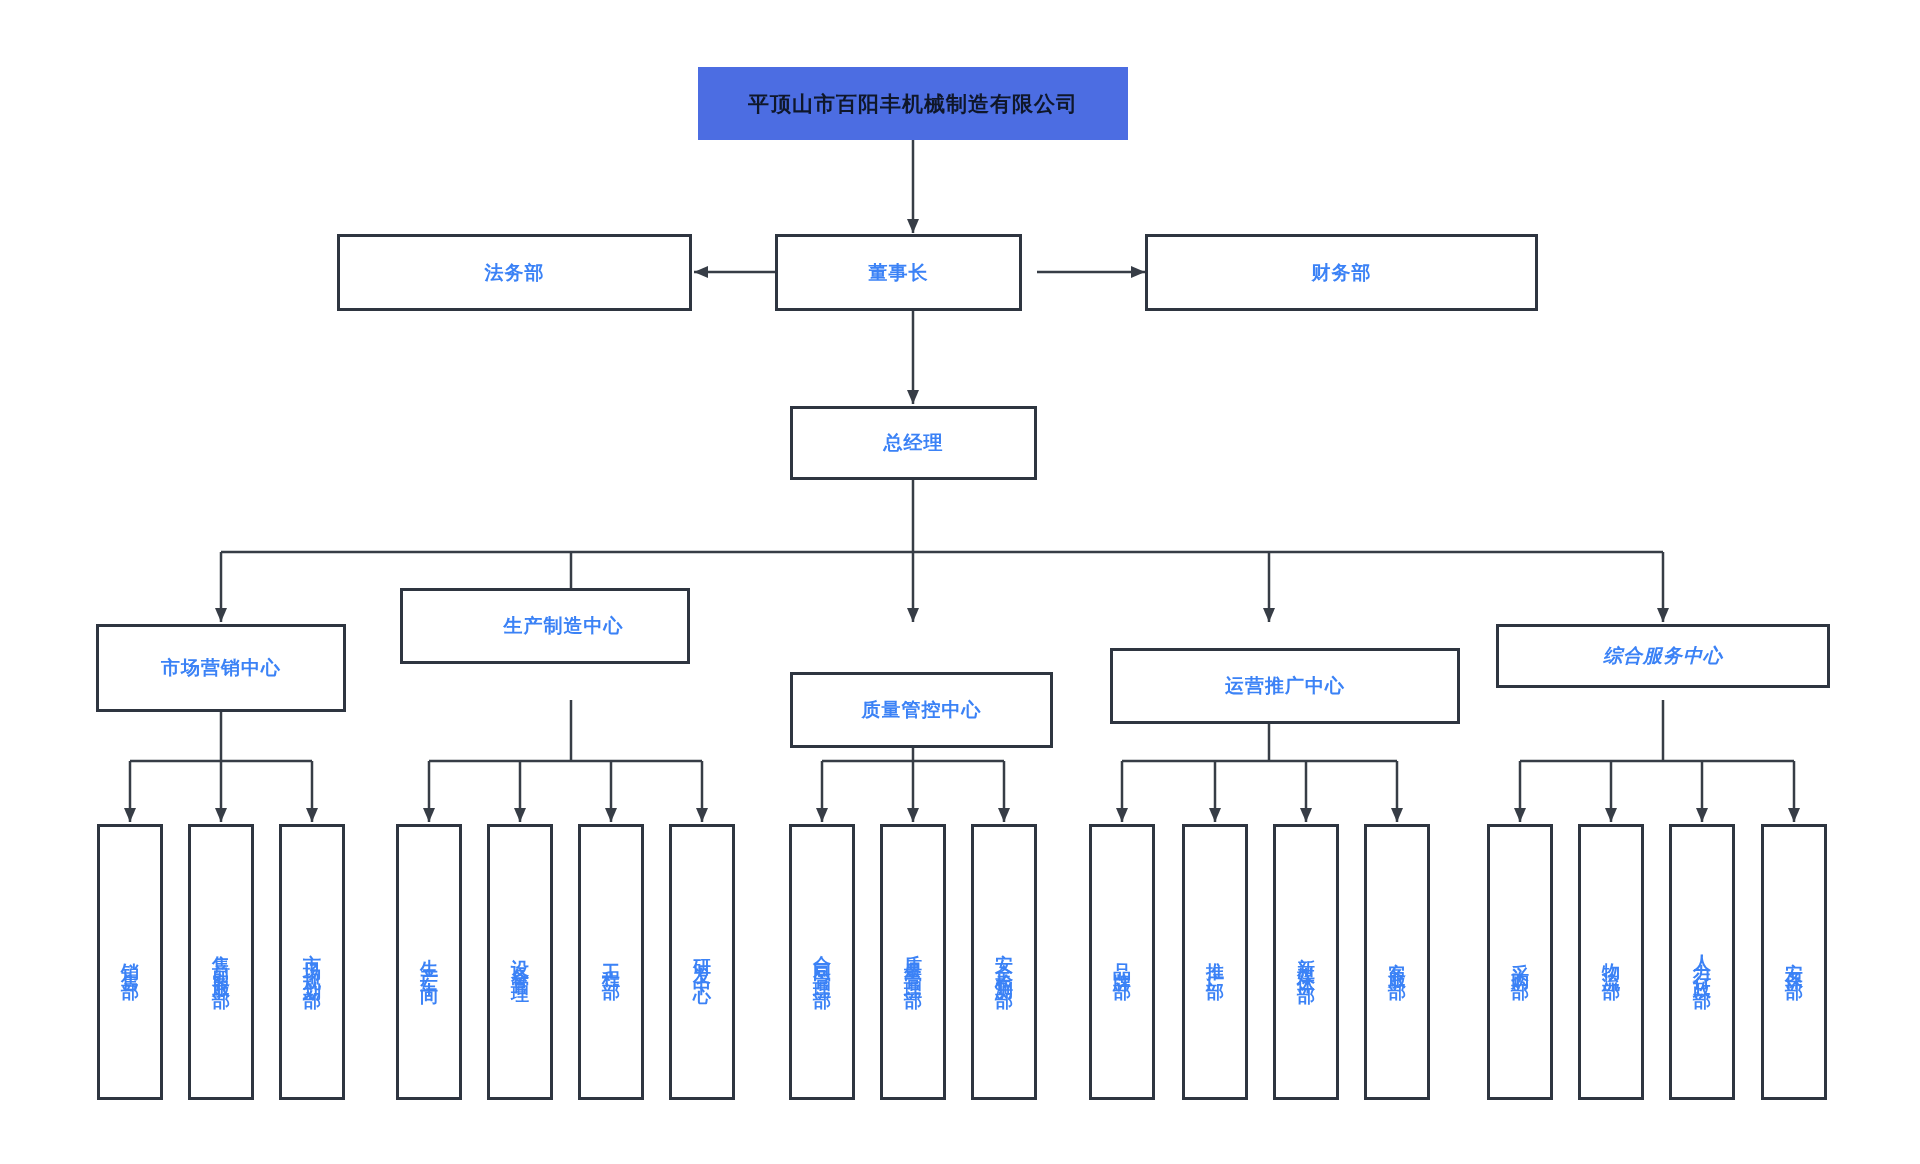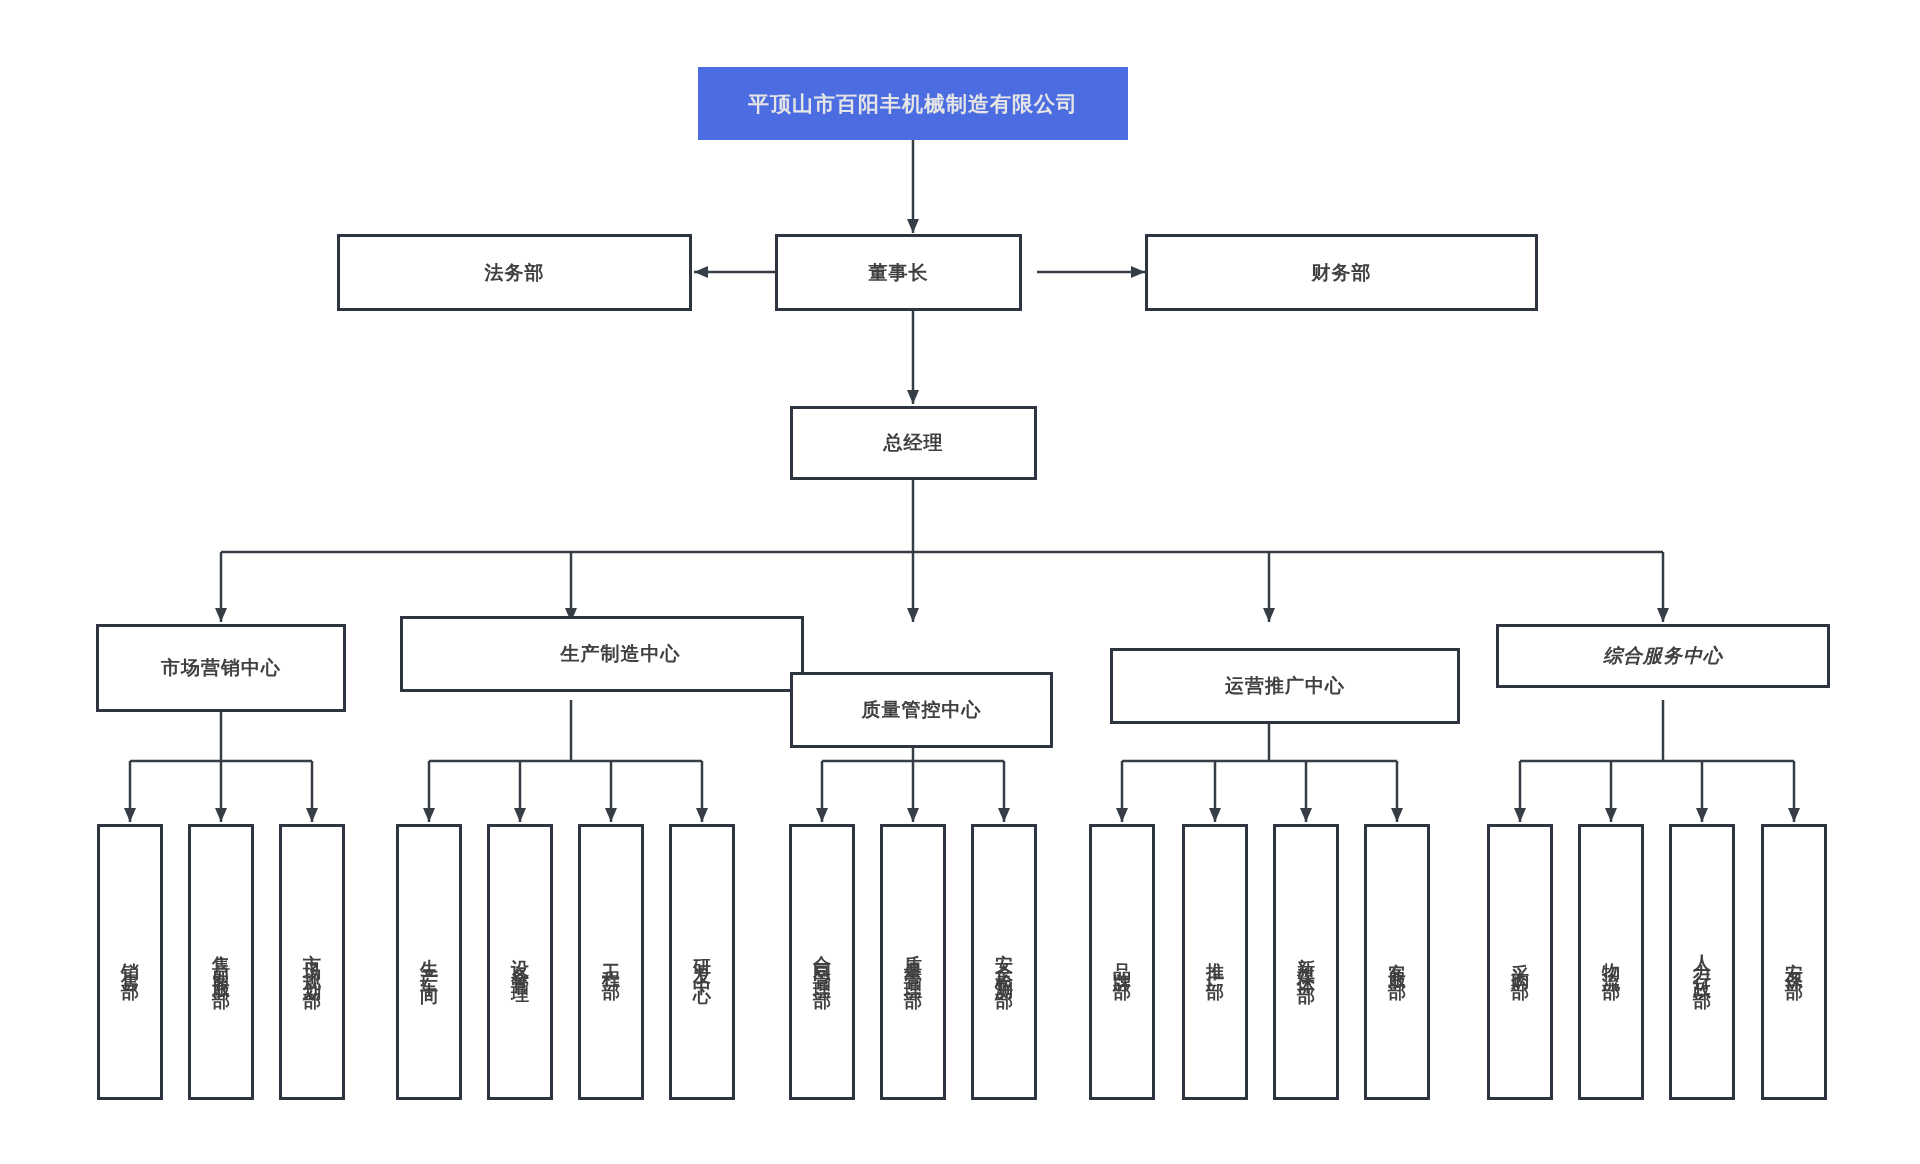--- a/index.html
+++ b/index.html
@@ -11,51 +11,51 @@
     font-family: "Liberation Sans", sans-serif;
     overflow: hidden;
   }
   svg.wires { position: absolute; left: 0; top: 0; z-index: 0; }
   .node {
     position: absolute;
     z-index: 1;
     box-sizing: border-box;
     background: #ffffff;
     border: 3px solid #2e3540;
-    color: #404040;
+    color: #3b82f6;
     font-weight: 700;
     font-size: 19px;
     display: flex;
     align-items: center;
     justify-content: center;
     text-align: center;
     letter-spacing: 1px;
   }
   .node.company {
     background: #4c6de2;
     border: none;
-    color: #e5e5e5;
+    color: #0f172a;
     font-size: 21px;
   }
   .vnode {
     writing-mode: vertical-rl;
     text-orientation: upright;
     letter-spacing: 9px;
     font-size: 18px;
     line-height: 1;
   }
   
   #n-company  { left: 698px;  top: 67px;  width: 430px; height: 73px; }
   #n-legal    { left: 337px;  top: 234px; width: 355px; height: 77px; }
   #n-chairman { left: 775px;  top: 234px; width: 247px; height: 77px; }
   #n-finance  { left: 1145px; top: 234px; width: 393px; height: 77px; }
   #n-gm       { left: 790px;  top: 406px; width: 247px; height: 74px; }
 
   #n-c0 { left: 96px;   top: 624px; width: 250px; height: 88px; }
-  #n-c1 { left: 400px;  top: 616px; width: 404px; height: 76px; padding-left: 37px; }
+  #n-c1 { left: 400px;  top: 588px; width: 290px; height: 76px; padding-left: 37px; }
   #n-c2 { left: 790px;  top: 624px; width: 263px; height: 76px; margin-top: 48px; }
   #n-c3 { left: 1094px; top: 648px; width: 350px; height: 76px; margin-left: 16px; }
   #n-c4 { left: 1496px; top: 624px; width: 334px; height: 64px; font-style: italic; }
 
   .vnode { top: 824px; width: 66px; height: 276px; }
   #n-d00 { left: 97px; }  #n-d01 { left: 188px; }  #n-d02 { left: 279px; }
   #n-d10 { left: 396px; } #n-d11 { left: 487px; }  #n-d12 { left: 578px; }  #n-d13 { left: 669px; }
   #n-d20 { left: 789px; } #n-d21 { left: 880px; }  #n-d22 { left: 971px; }
   #n-d30 { left: 1089px; }#n-d31 { left: 1182px; } #n-d32 { left: 1273px; } #n-d33 { left: 1364px; }
   #n-d40 { left: 1487px; }#n-d41 { left: 1578px; } #n-d42 { left: 1669px; } #n-d43 { left: 1761px; }

